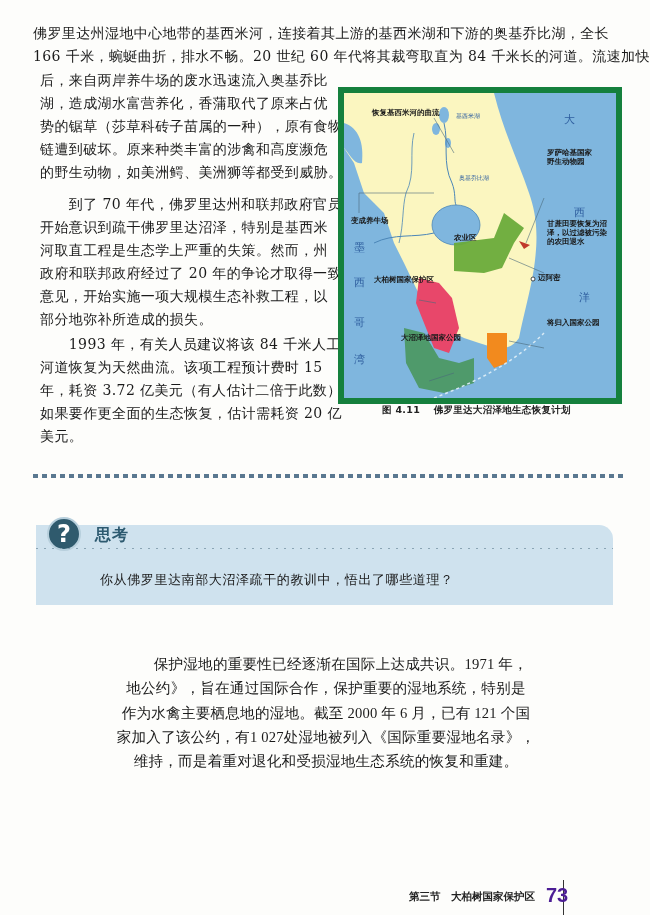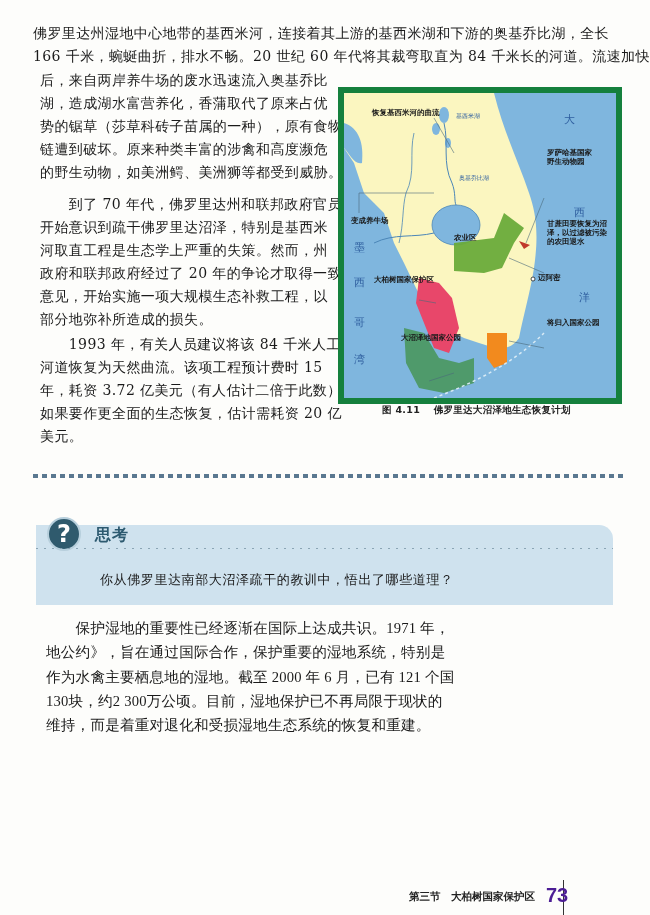--- a/index.html
+++ b/index.html
@@ -144,23 +144,23 @@
 </div>
 
 <div class="dash-sep"></div>
 
 <div class="think-box"></div>
 <div class="think-icon">?</div>
 <div class="think-title">思考</div>
 <div class="think-dots"></div>
 <div class="p think-q">你从佛罗里达南部大沼泽疏干的教训中，悟出了哪些道理？</div>
 
-<div class="p body2" style="top:616px;">
+<div class="p body2" style="top:652px;text-align:center;">
   <span class="col-line" style="height:24.3px">　　保护湿地的重要性已经逐渐在国际上达成共识。1971 年，</span>
   <span class="col-line" style="height:24.3px">地公约》，旨在通过国际合作，保护重要的湿地系统，特别是</span>
   <span class="col-line" style="height:24.3px">作为水禽主要栖息地的湿地。截至 2000 年 6 月，已有 121 个国</span>
-  <span class="col-line" style="height:24.3px">130块，约2 300万公顷。目前，湿地保护已不再局限于现状的</span>
+  <span class="col-line" style="height:24.3px">家加入了该公约，有1 027处湿地被列入《国际重要湿地名录》，</span>
   <span class="col-line" style="height:24.3px">维持，而是着重对退化和受损湿地生态系统的恢复和重建。</span>
 </div>
 
 <div class="footer-section">第三节　大柏树国家保护区</div>
 <div class="footer-sep"></div>
 <div class="footer-page">73</div>
 
 </body></html>

